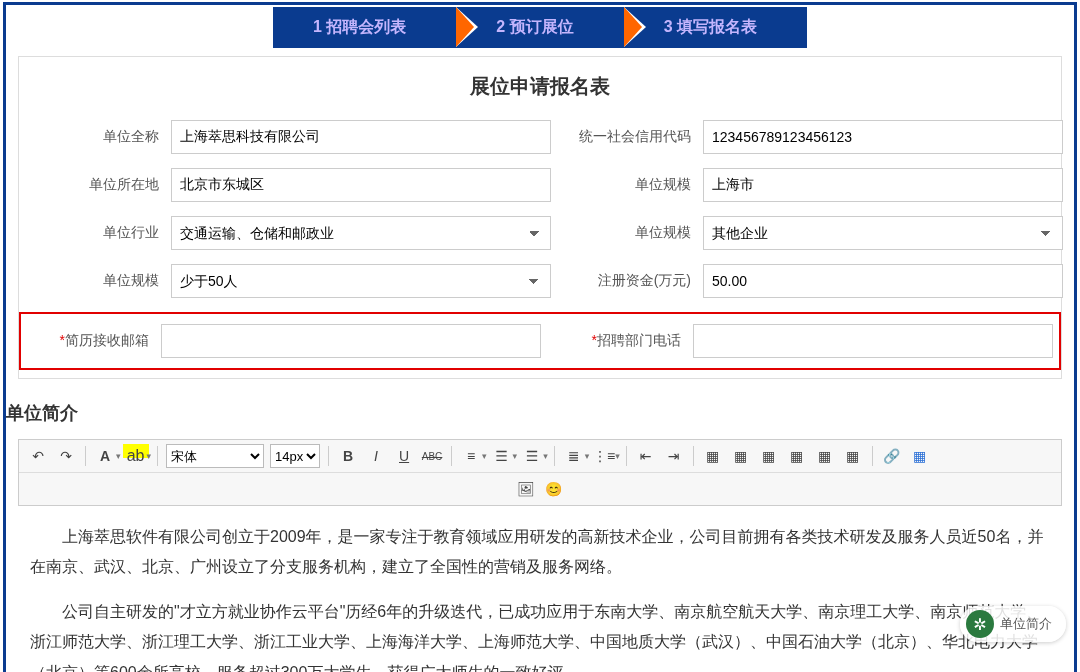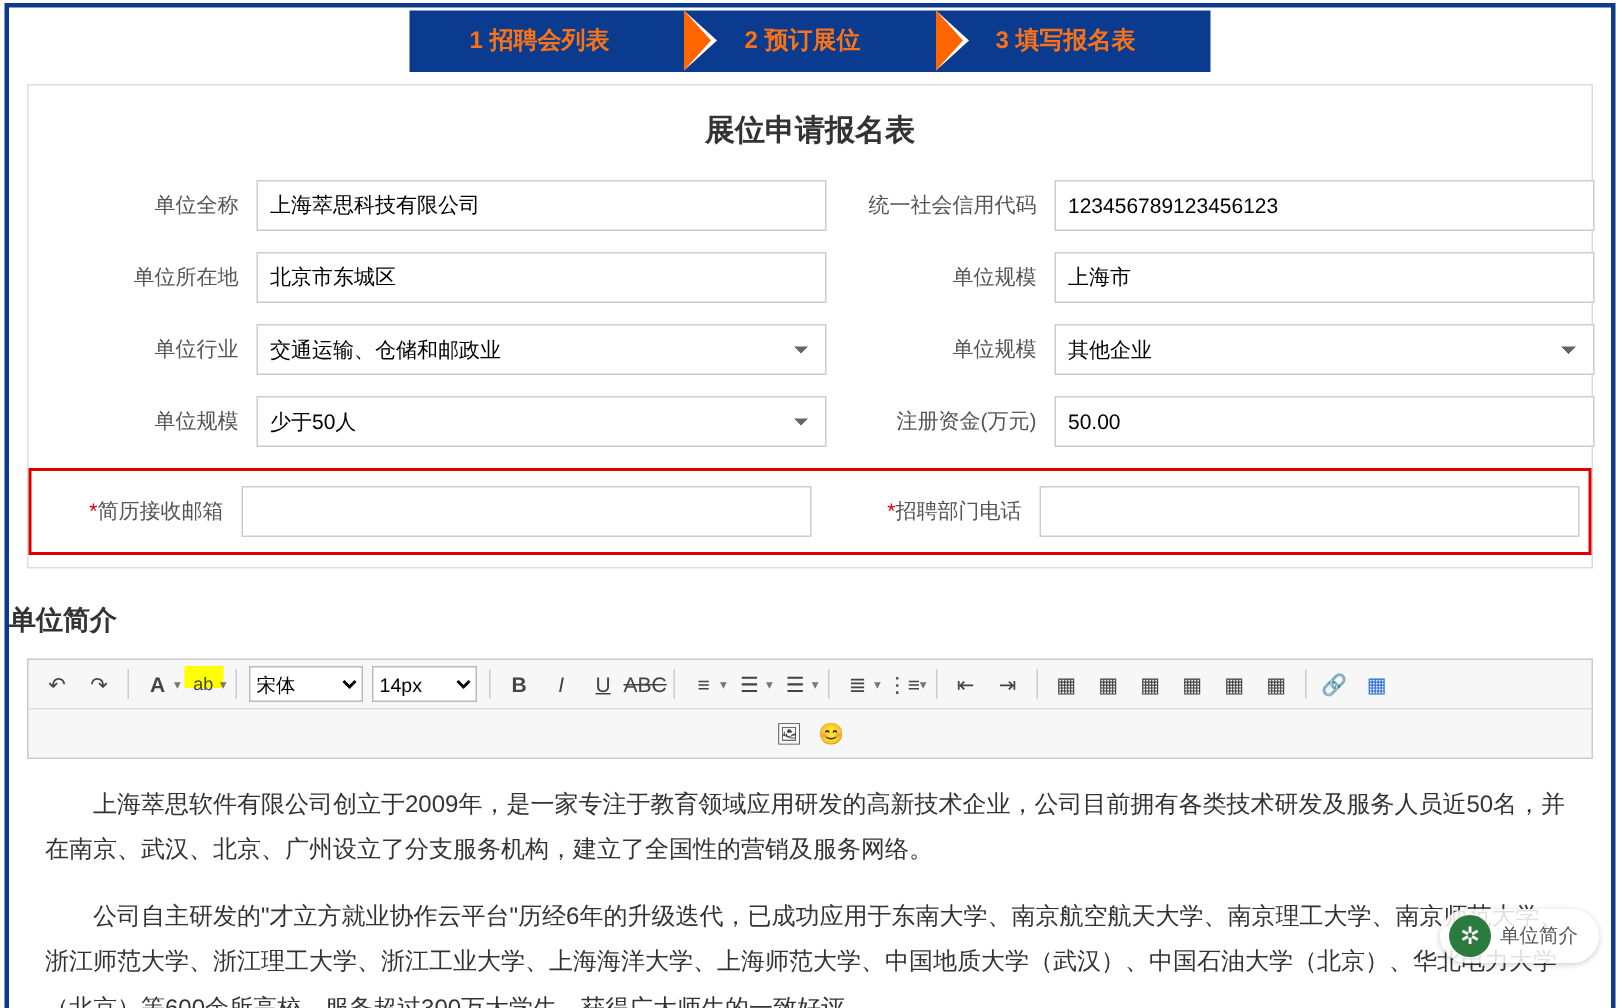--- a/index.html
+++ b/index.html
@@ -1,19 +1,19 @@
 <!DOCTYPE html>
 <html><head>
 <meta charset="utf-8">
 <style>
 * { box-sizing: border-box; margin: 0; padding: 0; }
 body { font-family: "Microsoft YaHei", Arial, sans-serif; font-size: 14px; color: #333; background: #fff; }
 .outer { border: 3px solid #0a3b8f; width: 1074px; margin: 2px auto; padding: 0 0 10px 0; }
 .steps { display: flex; justify-content: center; gap: 0; padding: 2px 0; }
-.step { position: relative; background: #0a3b8f; color: #f97316; font-weight: bold; font-size: 16px; padding: 10px 50px 10px 40px; }
+.step { position: relative; background: #0a3b8f; color: #c4b5fd; font-weight: bold; font-size: 16px; padding: 10px 50px 10px 40px; }
 .step::after { content: ""; position: absolute; right: -18px; top: 0; width: 0; height: 0; border-top: 20px solid transparent; border-bottom: 20px solid transparent; border-left: 18px solid #ff6600; z-index: 2; }
 .step::before { content: ""; position: absolute; right: -22px; top: 0; width: 0; height: 0; border-top: 20px solid transparent; border-bottom: 20px solid transparent; border-left: 22px solid #fff; z-index: 1; }
 .step:last-child::after, .step:last-child::before { display: none; }
 .form-card { border: 1px solid #ddd; margin: 6px 12px 0 12px; padding: 16px 0 8px 0; }
 .form-title { text-align: center; font-size: 20px; font-weight: bold; margin-bottom: 20px; }
 .form-grid { display: grid; grid-template-columns: 140px 380px 152px 360px; row-gap: 14px; align-items: center; padding: 0 12px; }
 .label { text-align: right; padding-right: 12px; color: #555; }
 .req { color: #e10000; }
 .input, .select { width: 100%; height: 34px; border: 1px solid #ccc; padding: 0 8px; font-size: 14px; background: #fff; }
 .select { appearance: none; background-image: linear-gradient(45deg, transparent 50%, #666 50%), linear-gradient(135deg, #666 50%, transparent 50%); background-position: calc(100% - 16px) 14px, calc(100% - 11px) 14px; background-size: 5px 5px; background-repeat: no-repeat; }
@@ -77,30 +77,30 @@
 
   <div class="section-title">单位简介</div>
 
   <div class="toolbar">
     <div class="tb-row">
       <button class="tb-btn">↶</button>
       <button class="tb-btn">↷</button>
       <span class="tb-sep"></span>
       <button class="tb-btn" style="font-weight:bold;">A</button>
         <span class="caret">▾</span>
-      <button class="tb-btn" style="background:linear-gradient(#ff0 60%,transparent 60%);font-size:12px;">ab</button>
+      <button class="tb-btn" style="background:linear-gradient(#ff0 60%,transparent 60%);font-size:16px;">ab</button>
         <span class="caret">▾</span>
       <span class="tb-sep"></span>
-      <select class="tb-select" style="width:76px"><option>宋体</option></select>
-      <select class="tb-select" style="width:70px"><option>14px</option></select>
+      <select class="tb-select" style="width:98px"><option>宋体</option></select>
+      <select class="tb-select" style="width:50px"><option>14px</option></select>
       <span class="tb-sep"></span>
       <button class="tb-btn" style="font-weight:bold;">B</button>
       <button class="tb-btn" style="font-style:italic;">I</button>
       <button class="tb-btn" style="text-decoration:underline;">U</button>
-      <button class="tb-btn" style="text-decoration:line-through;font-size:14px;">ABC</button>
+      <button class="tb-btn" style="text-decoration:line-through;font-size:10px;">ABC</button>
       <span class="tb-sep"></span>
       <button class="tb-btn">≡</button>
         <span class="caret">▾</span>
       <button class="tb-btn">☰</button>
         <span class="caret">▾</span>
       <button class="tb-btn">☰</button>
         <span class="caret">▾</span>
       <span class="tb-sep"></span>
       <button class="tb-btn">≣</button>
         <span class="caret">▾</span>

